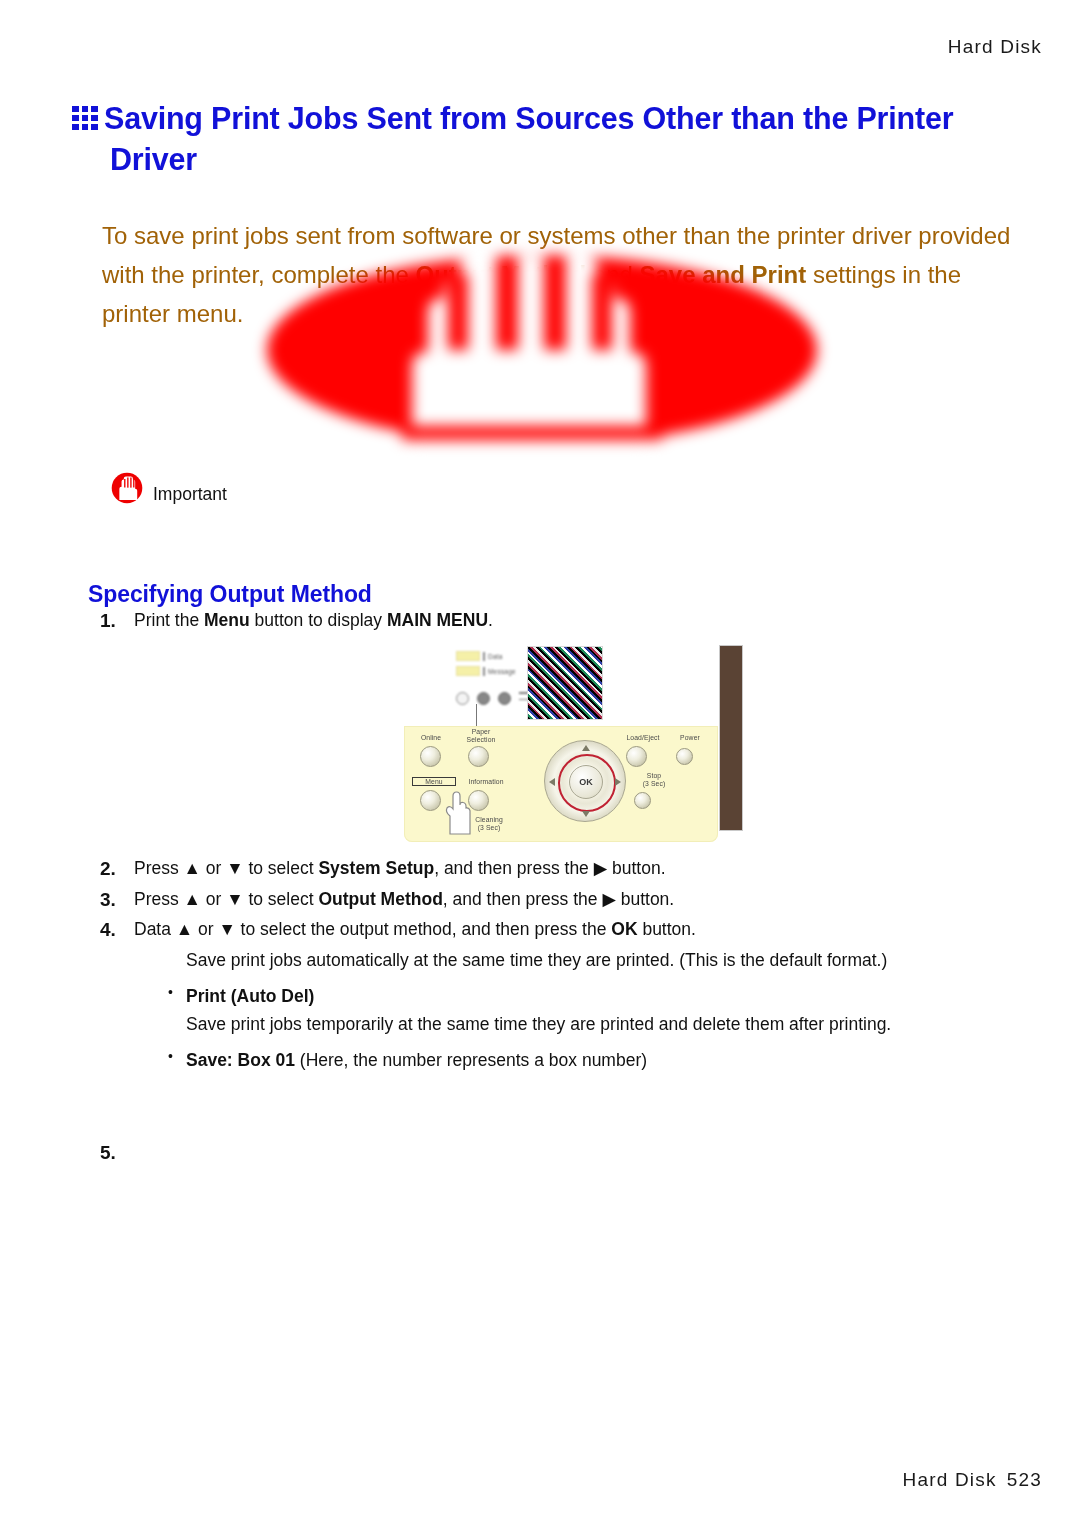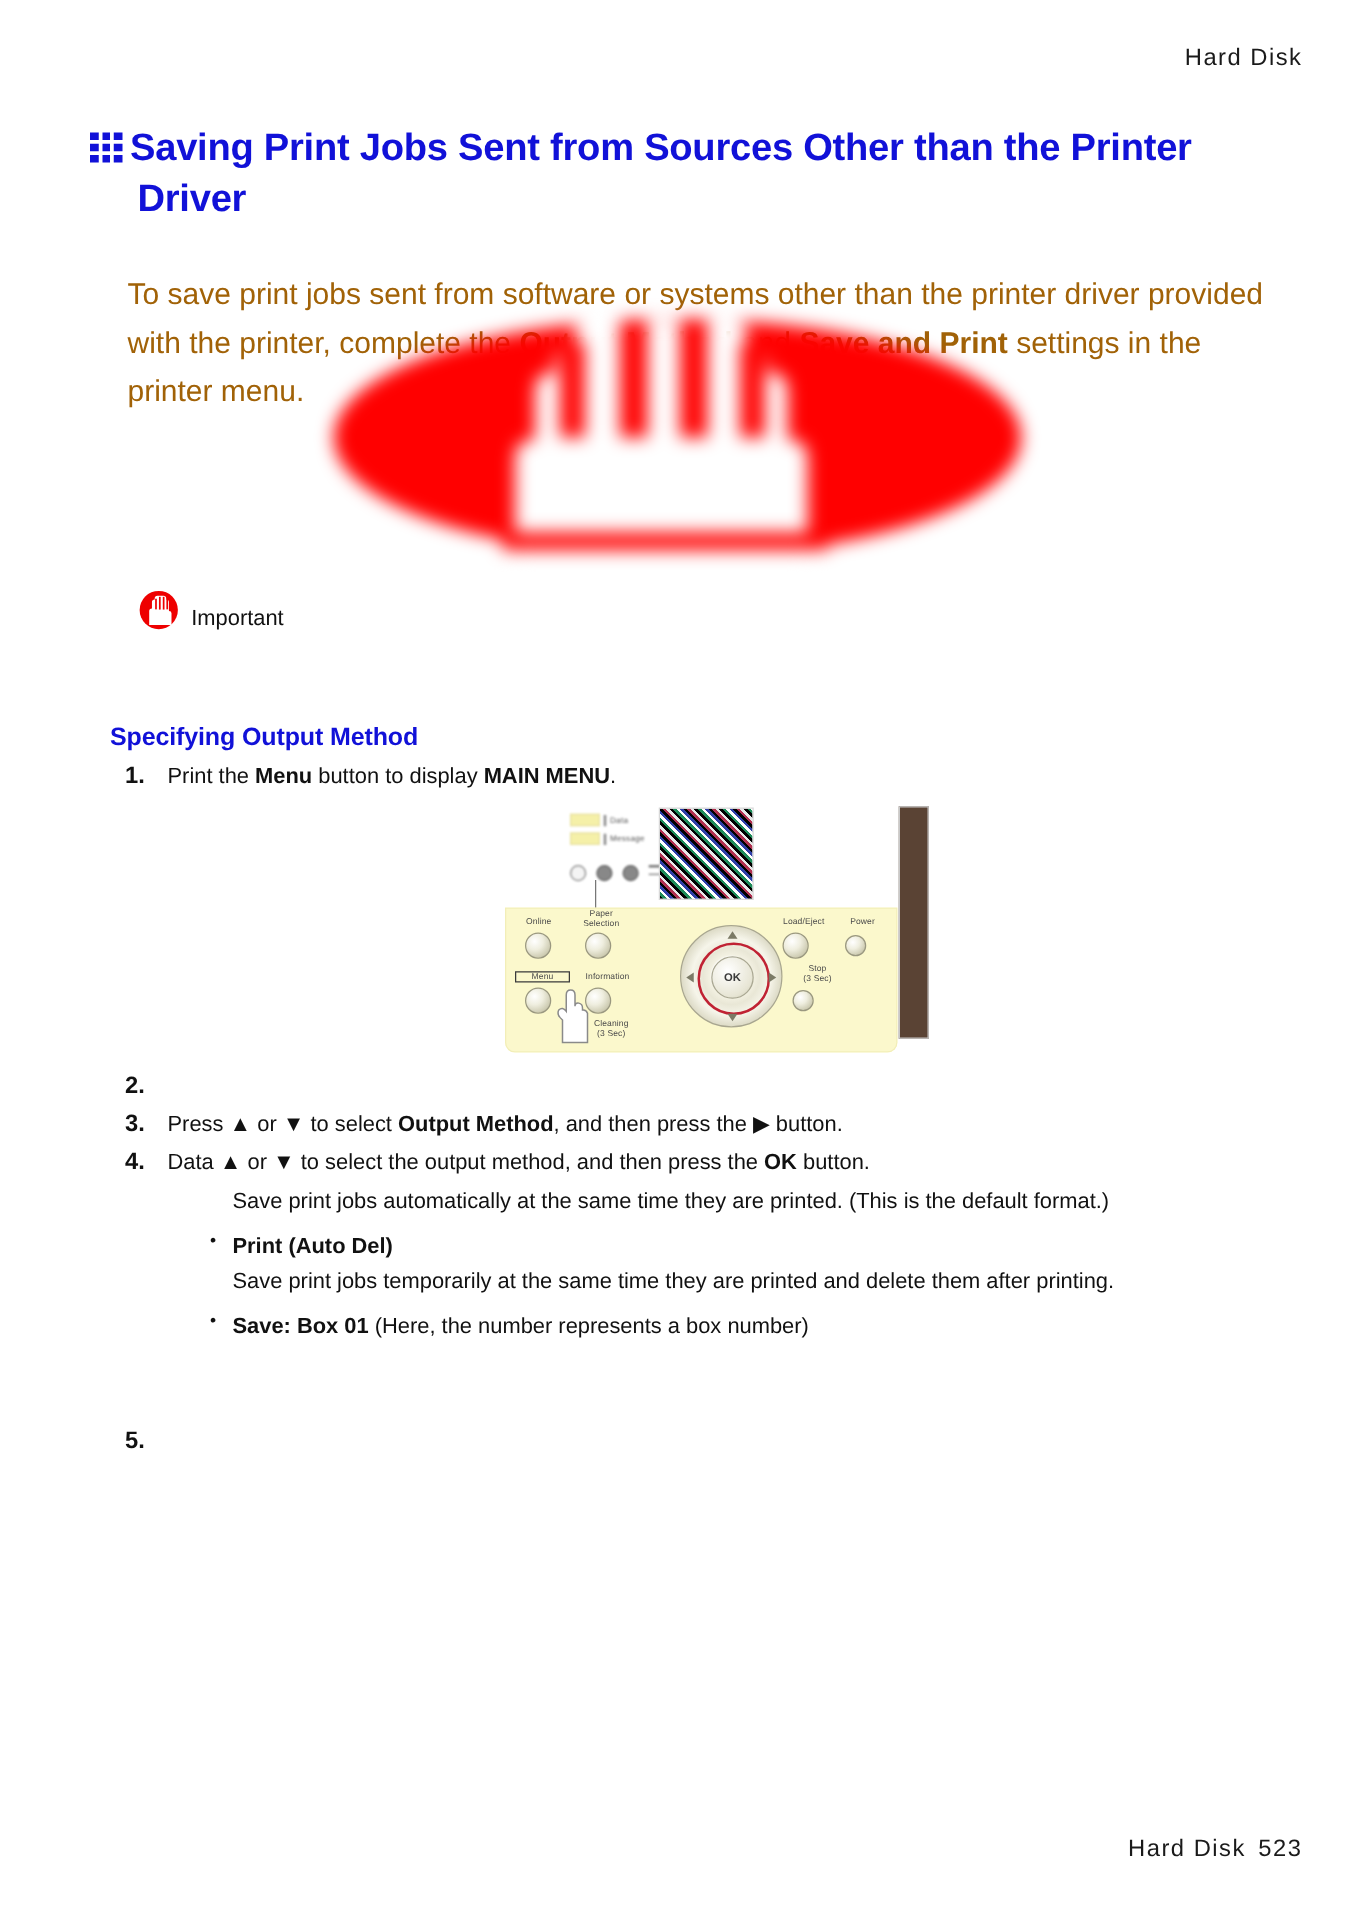--- a/index.html
+++ b/index.html
@@ -133,21 +133,21 @@
     top: -1px;
     font-size: 15px;
   }
 
   
   .section-heading {
     position: absolute;
     top: 562px;
     left: 88px;
     color: #1111d8;
-    font-size: 20px;
+    font-size: 23px;
     font-weight: bold;
     letter-spacing: -0.1px;
   }
 
   
   .steps {
     position: absolute;
     top: 606px;
     left: 100px;
     width: 910px;
@@ -482,20 +482,21 @@
     <div class="step">
       <span class="num">1.</span>
       <span class="body"><span>Print the </span><b>Menu</b><span> button to display </span><b>MAIN MENU</b><span>.</span></span>
     </div>
 
     <div class="step-gap-1"></div>
     <div style="height:206px"></div>
 
     <div class="step">
       <span class="num">2.</span>
+      <span class="body"><span>Press ▲ or ▼ to select </span><b>System Setup</b><span>, and then press the ▶ button.</span></span>
     </div>
 
     <div class="step">
       <span class="num">3.</span>
       <span class="body"><span>Press ▲ or ▼ to select </span><b>Output Method</b><span>, and then press the ▶ button.</span></span>
     </div>
 
     <div class="step">
       <span class="num">4.</span>
       <span class="body"><span>Data ▲ or ▼ to select the output method, and then press the </span><b>OK</b><span> button.</span></span>

